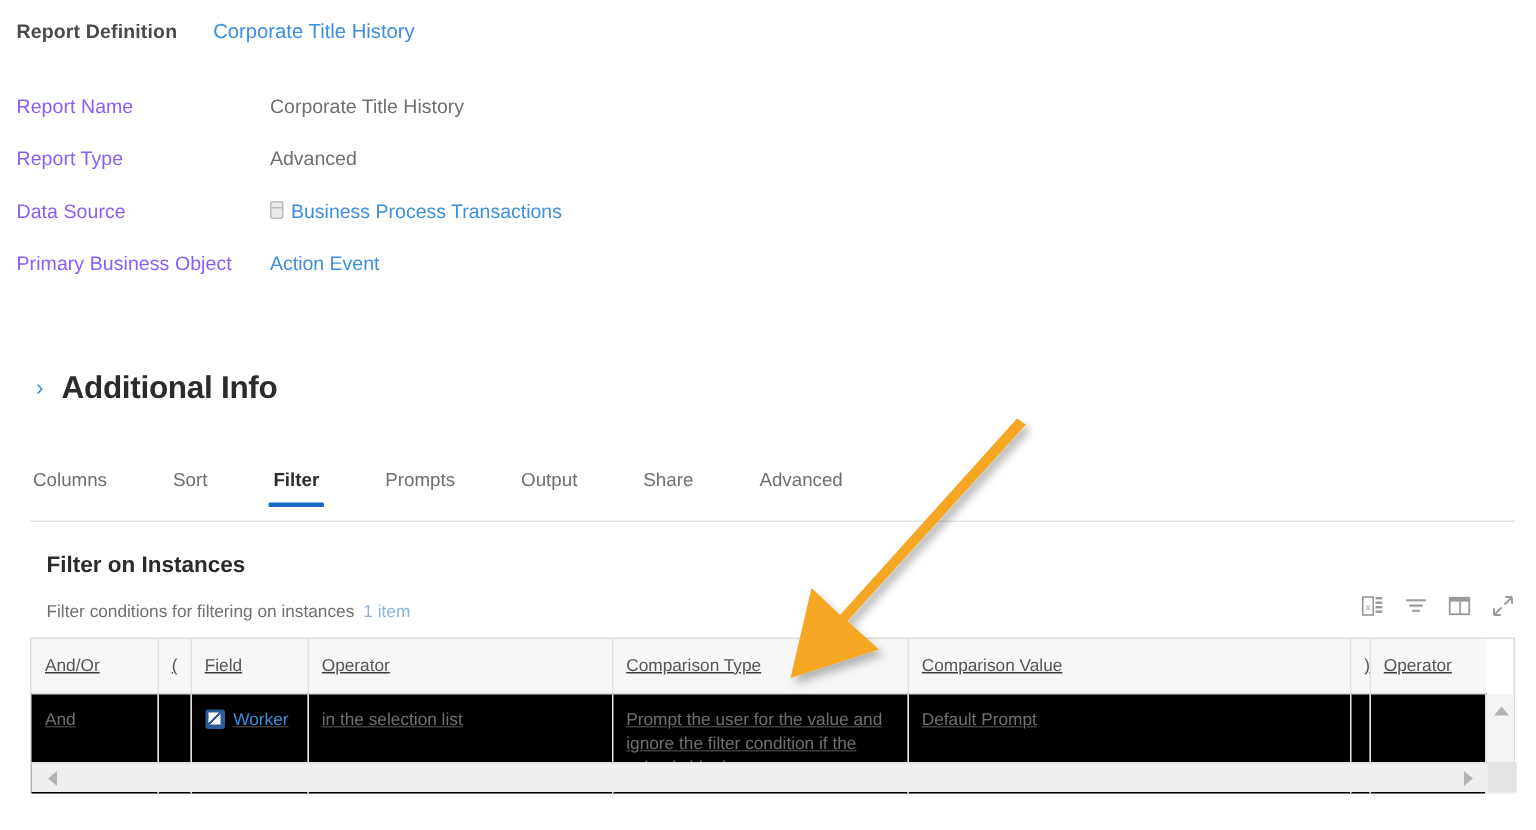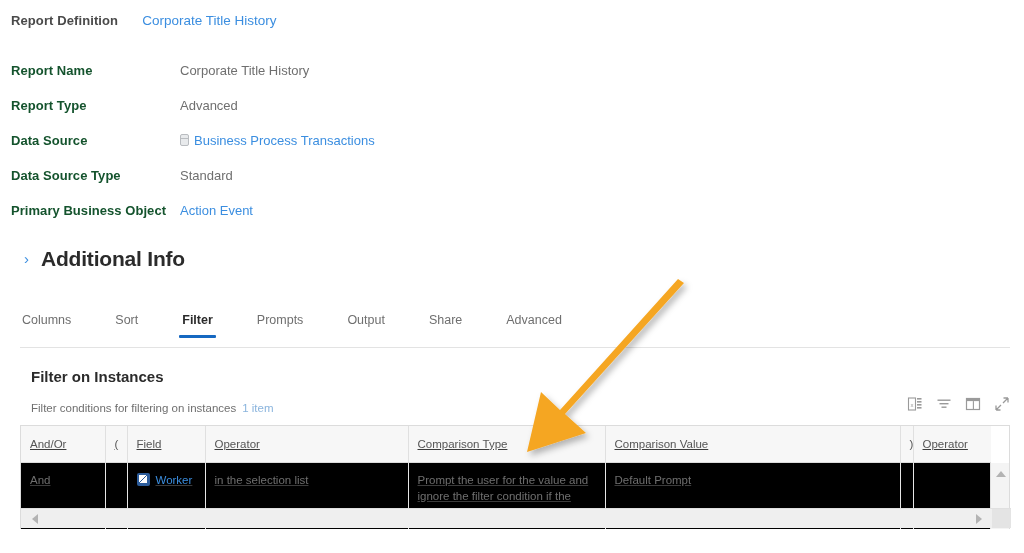--- a/index.html
+++ b/index.html
@@ -30,21 +30,21 @@
   .fields {
     position: absolute; left: 11px; top: 63px;
     width: 640px;
   }
   .frow {
     display: flex; align-items: baseline;
     height: 35px;
   }
   .flabel {
     width: 169px; flex: 0 0 169px;
-    font-size: 13px; font-weight: 700; color: #14532d;
+    font-size: 13px; font-weight: 400; color: #8b5cf6;
     letter-spacing: .05px;
   }
   .fvalue { font-size: 13px; color: #6f6f6f; }
   .fvalue.link { color: #3b8ee0; }
   .fvalue.linkdark { color: #3b8ee0; }
 
   .db-icon {
     display: inline-block; width: 9px; height: 12px;
     vertical-align: -1px; margin-right: 5px; position: relative;
   }
@@ -244,24 +244,20 @@
       <div class="fvalue">Advanced</div>
     </div>
 
     <div class="frow">
       <div class="flabel">Data Source</div>
       <div class="fvalue link">
         <span class="db-icon"><i></i></span><span>Business Process Transactions</span>
       </div>
     </div>
 
-    <div class="frow">
-      <div class="flabel">Data Source Type</div>
-      <div class="fvalue">Standard</div>
-    </div>
 
     <div class="frow">
       <div class="flabel">Primary Business Object</div>
       <div class="fvalue linkdark">Action Event</div>
     </div>
 
   </div>
 
   <div class="addl">
     <span class="chev">›</span>

